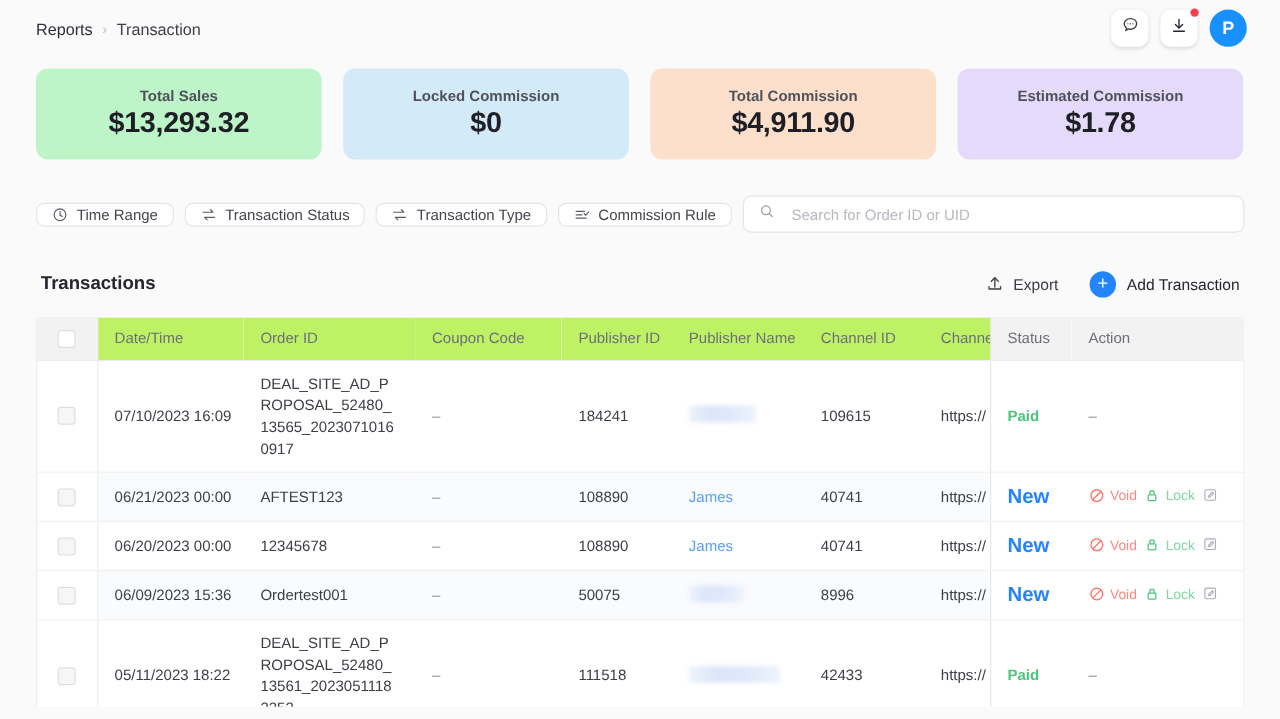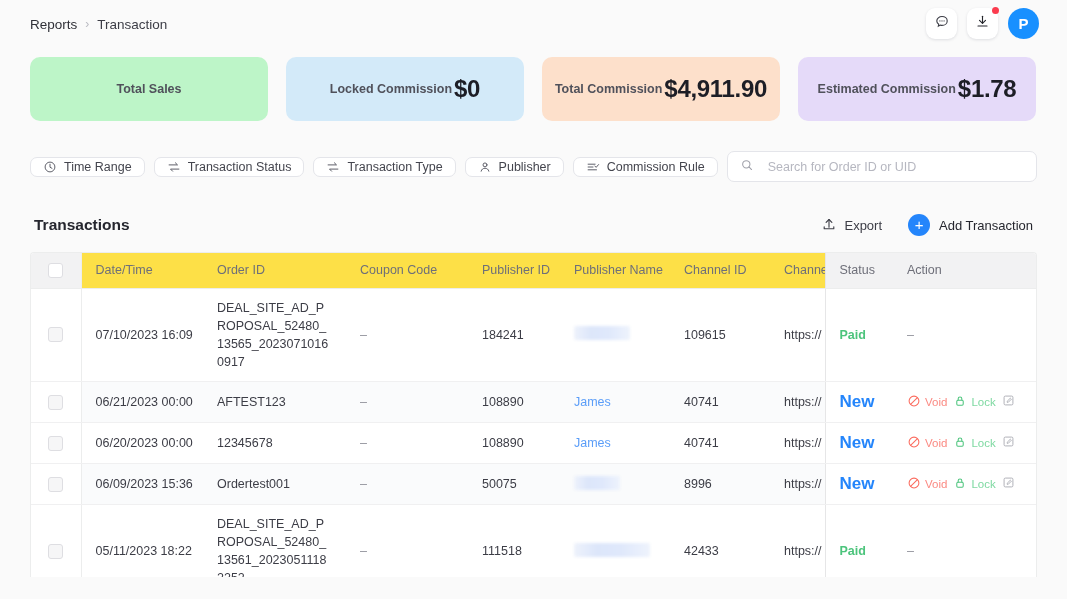--- a/index.html
+++ b/index.html
@@ -45,22 +45,22 @@
     font-size:15px; font-weight:bold;
     display:flex; align-items:center; justify-content:center;
   }
 
   
   .cards {
     display:flex; gap:18px;
     padding:0 30px; margin-top:9px;
   }
   .card {
-    width:238px; height:64px; border-radius:10px;
-    display:flex; flex-direction:row;
+    width:238px; height:76px; border-radius:10px;
+    display:flex; flex-direction:column;
     align-items:center; justify-content:center;
     gap:2px;
   }
   .card-label { font-size:12.5px; font-weight:bold; color:#50515b; }
   .card-value { font-size:24px; font-weight:bold; color:#1d1e26; letter-spacing:-.3px; }
 
   
   .filters {
     display:flex; align-items:center; gap:9px;
     padding:0 30px; margin-top:30px;
@@ -110,21 +110,21 @@
     border-bottom:none;
     border-radius:4px 4px 0 0;
     background:#fff;
     height:325px;
     overflow:hidden;
     position:relative;
   }
   table { border-collapse:collapse; width:100%; table-layout:fixed; }
 
   thead th {
-    background:#fde047;
+    background:#bef264;
     height:35px;
     font-size:12.5px; font-weight:normal; color:#6e6f79;
     text-align:left;
     padding:0 14px;
     border-bottom:1px solid #eceded;
     vertical-align:middle;
     white-space:nowrap;
     overflow:hidden;
   }
   tbody td {
@@ -216,20 +216,21 @@
         </svg>
       </span>
     </div>
     <div class="avatar">P</div>
   </div>
 </div>
 
 <div class="cards">
   <div class="card" style="background:#bdf5c8">
     <div class="card-label">Total Sales</div>
+    <div class="card-value">$13,293.32</div>
   </div>
   <div class="card" style="background:#d3eaf9">
     <div class="card-label">Locked Commission</div>
     <div class="card-value">$0</div>
   </div>
   <div class="card" style="background:#fde0cb">
     <div class="card-label">Total Commission</div>
     <div class="card-value">$4,911.90</div>
   </div>
   <div class="card" style="background:#e5daf9">
@@ -263,29 +264,20 @@
   <div class="chip">
     <span>
       <svg width="14" height="14" viewBox="0 0 20 20" fill="none" stroke="#5b5c66" stroke-width="1.4" stroke-linecap="round" stroke-linejoin="round">
         <path d="M3 7h12l-3-3"></path>
           <path d="M17 13H5l3 3"></path>
       </svg>
     </span>
     <span>Transaction Type</span>
   </div>
 
-  <div class="chip">
-    <span>
-      <svg width="14" height="14" viewBox="0 0 20 20" fill="none" stroke="#5b5c66" stroke-width="1.4" stroke-linecap="round">
-        <circle cx="10" cy="7" r="2.8"></circle>
-          <path d="M4.5 16c.6-2.9 2.9-4.2 5.5-4.2s4.9 1.3 5.5 4.2"></path>
-      </svg>
-    </span>
-    <span>Publisher</span>
-  </div>
 
 
   <div class="chip">
     <span>
       <svg width="14" height="14" viewBox="0 0 20 20" fill="none" stroke="#5b5c66" stroke-width="1.4" stroke-linecap="round" stroke-linejoin="round">
         <path d="M3 6h10"></path>
           <path d="M3 10h7"></path>
           <path d="M3 14h12"></path>
           <path d="M12.5 8.5l2 2 3.5-4"></path>
       </svg>

